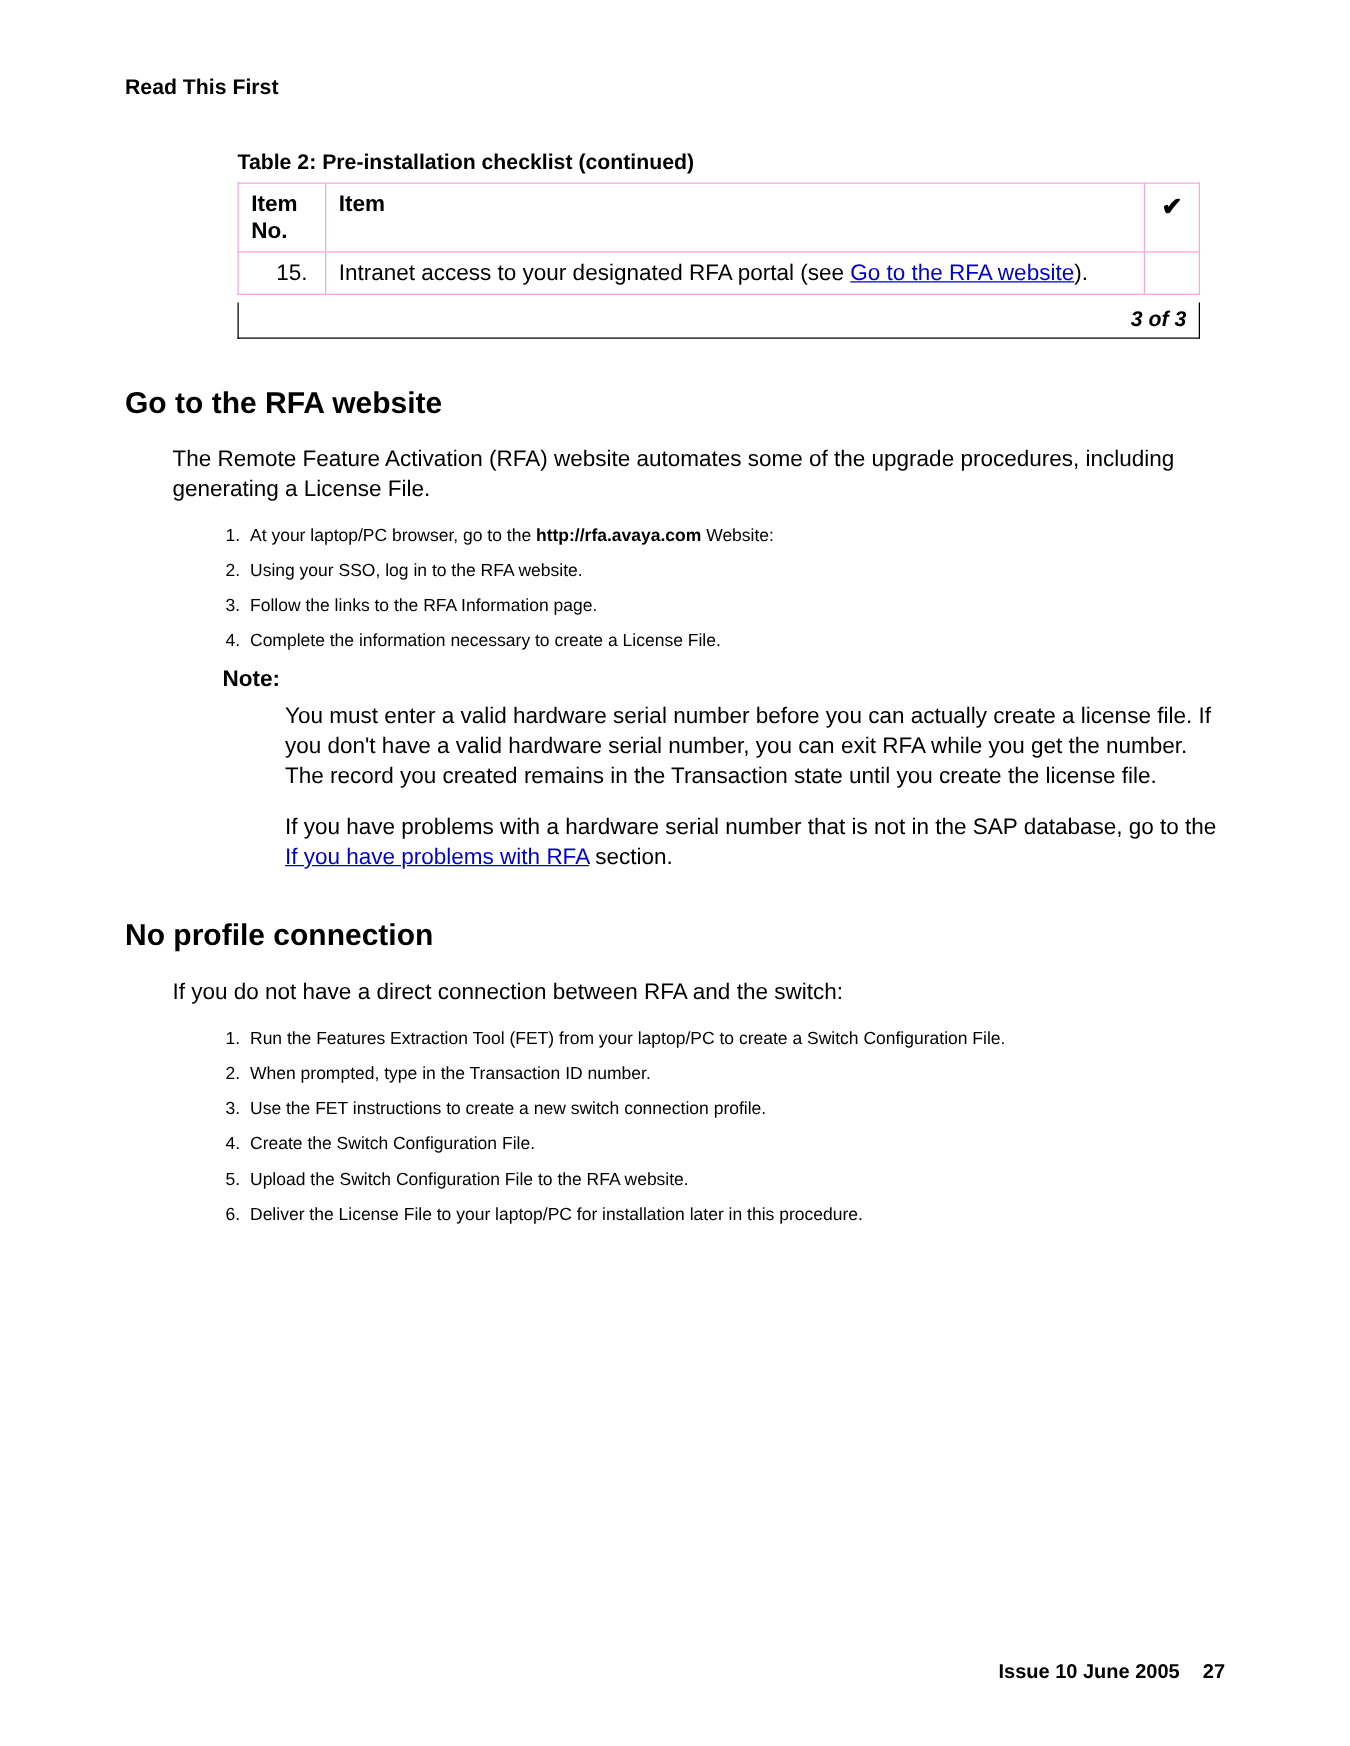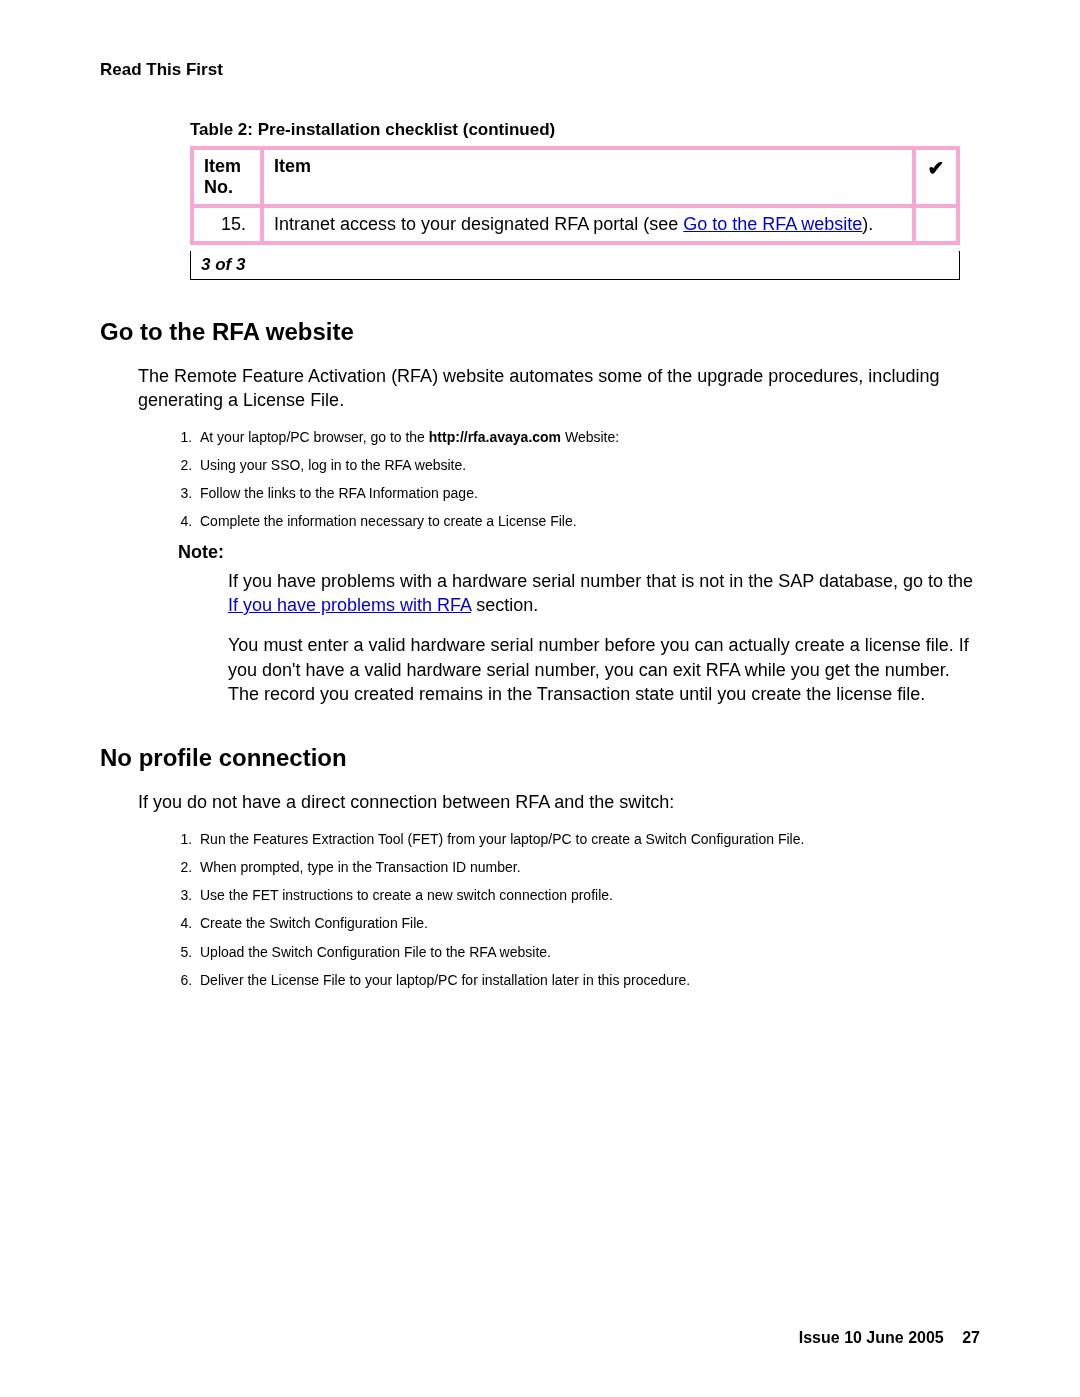--- a/index.html
+++ b/index.html
@@ -26,34 +26,34 @@
       font-weight: bold;
       font-size: 17px;
       margin-bottom: 6px;
     }
     table.checklist {
       border-collapse: collapse;
       width: 100%;
       margin-bottom: 6px;
     }
     table.checklist th, table.checklist td {
-      border: 4px solid #f9a8d4;
+      border: 1px solid #f9a8d4;
       padding: 6px 10px;
       font-size: 18px;
       vertical-align: top;
       text-align: left;
     }
     table.checklist th {
       font-weight: bold;
     }
     table.checklist th.col-no { width: 70px; }
     table.checklist th.col-check { width: 44px; text-align: center; font-size: 20px; }
     table.checklist td.cell-no { text-align: right; padding-right: 14px;}
     .page-of {
-      text-align: left;
+      text-align: right;
       font-style: italic;
       font-weight: bold;
       font-size: 17px;
       border: 1px solid #000;
       border-top: none;
       padding: 4px 10px;
     }
     h2.section {
       font-size: 24px;
       font-weight: bold;
@@ -140,24 +140,24 @@
 <ol class="numbered">
   <li>
     <span>At your laptop/PC browser, go to the </span><span class="bold-inline">http://rfa.avaya.com</span><span> Website:</span>
   </li>
   <li>Using your SSO, log in to the RFA website.</li>
   <li>Follow the links to the RFA Information page.</li>
   <li>Complete the information necessary to create a License File.</li>
 </ol>
 <div class="note-block">
   <div class="note-label">Note:</div>
+  <p class="note-text">You must enter a valid hardware serial number before you can actually create a license file. If you don't have a valid hardware serial number, you can exit RFA while you get the number. The record you created remains in the Transaction state until you create the license file.</p>
   <p class="note-text">
     <span>If you have problems with a hardware serial number that is not in the SAP database, go to the </span><a class="doc-link">If you have problems with RFA</a><span> section.</span>
   </p>
-  <p class="note-text">You must enter a valid hardware serial number before you can actually create a license file. If you don't have a valid hardware serial number, you can exit RFA while you get the number. The record you created remains in the Transaction state until you create the license file.</p>
 </div>
 
 <h2 class="section">No profile connection</h2>
 <p class="body-text">If you do not have a direct connection between RFA and the switch:</p>
 <ol class="numbered">
   <li>Run the Features Extraction Tool (FET) from your laptop/PC to create a Switch Configuration File.</li>
   <li>When prompted, type in the Transaction ID number.</li>
   <li>Use the FET instructions to create a new switch connection profile.</li>
   <li>Create the Switch Configuration File.</li>
   <li>Upload the Switch Configuration File to the RFA website.</li>

